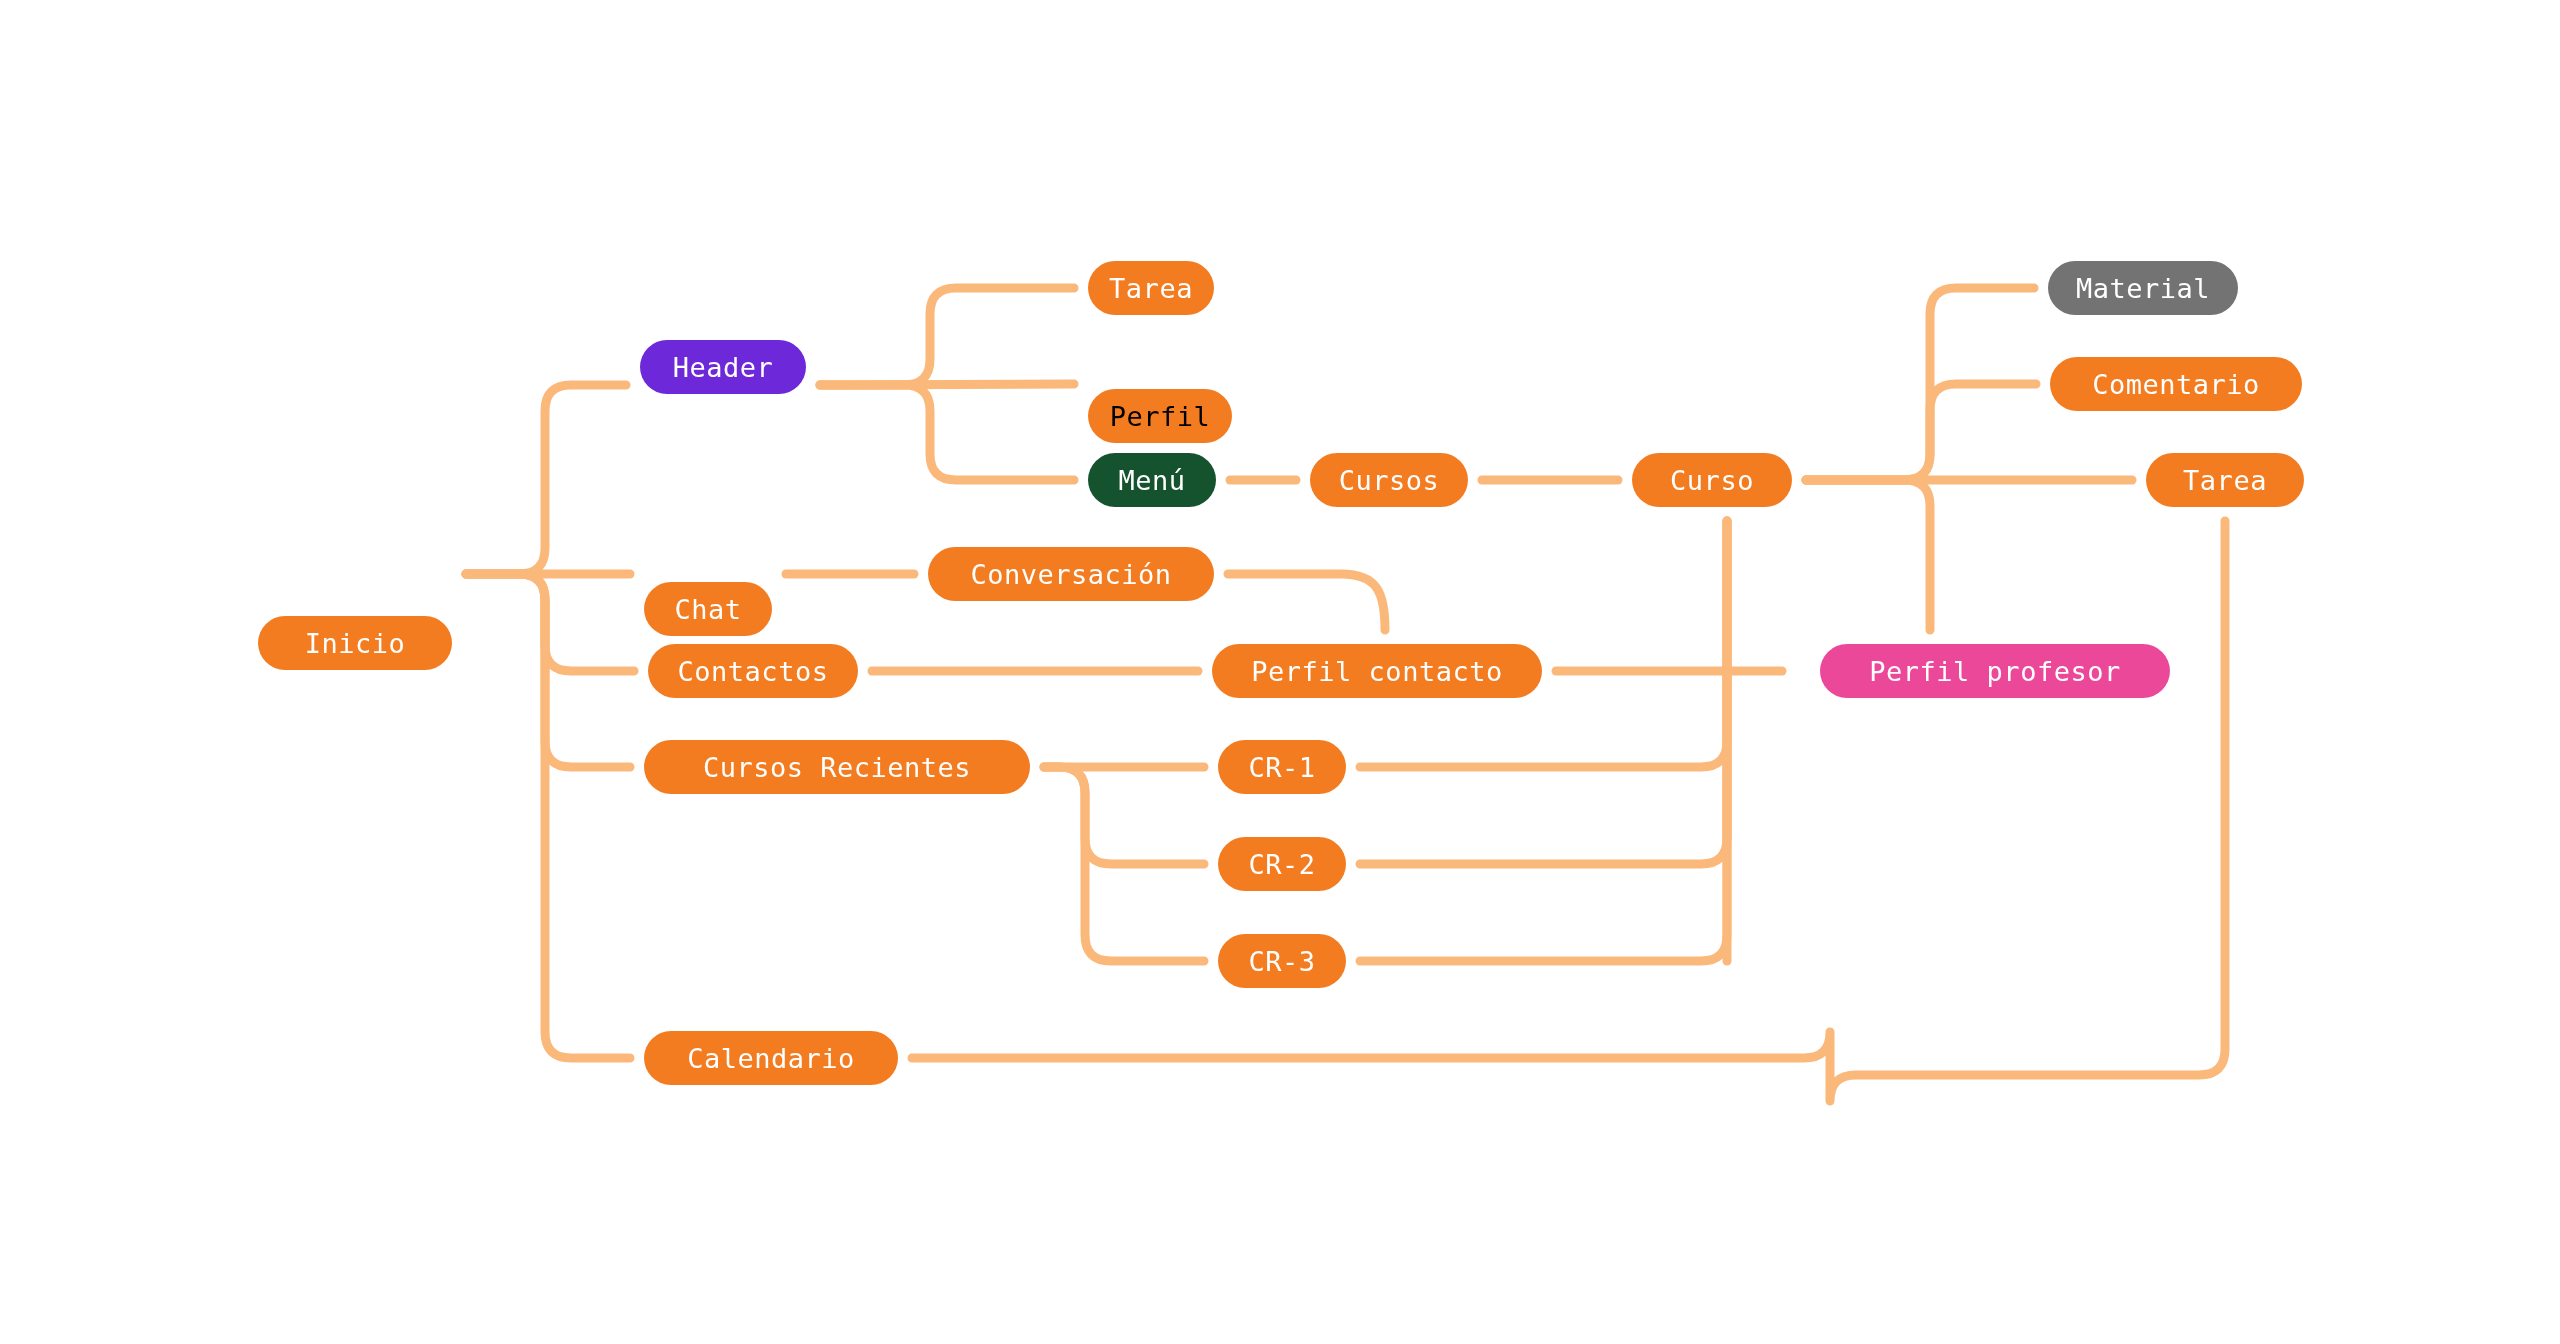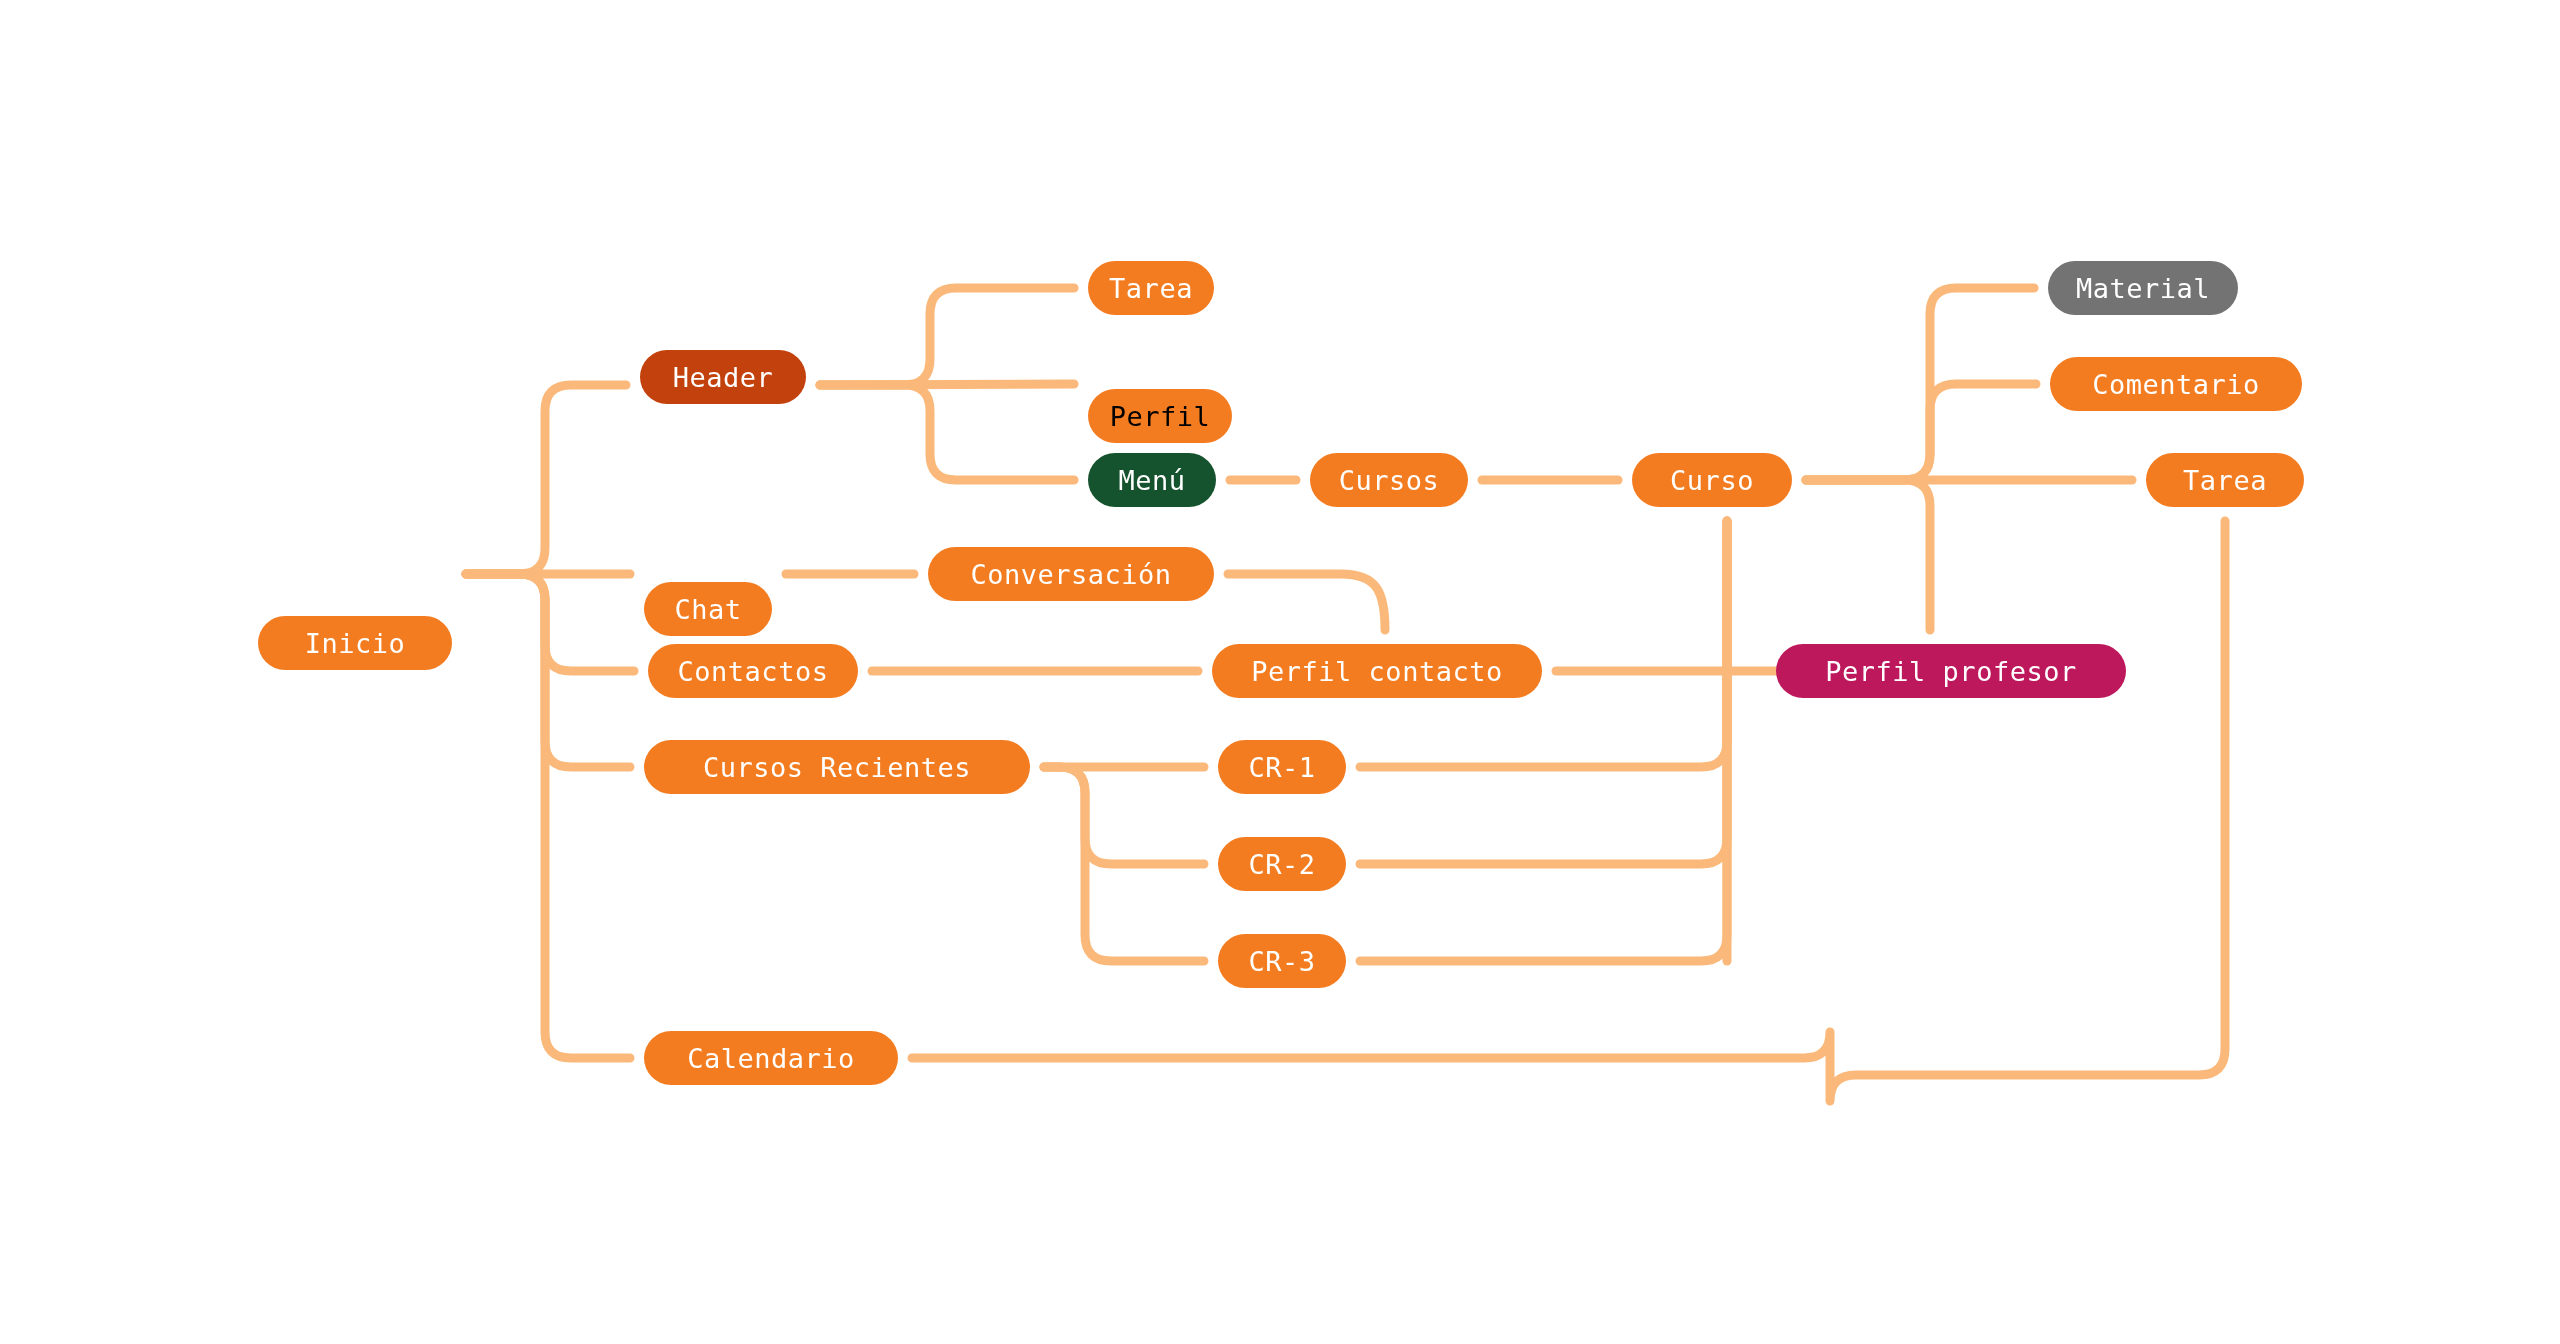--- a/index.html
+++ b/index.html
@@ -74,21 +74,21 @@
         <path d="M 1360 961 L 1701 961 Q 1727 961 1727 935 L 1727 521" stroke="#FAB97A" stroke-width="9" fill="none" stroke-linecap="round"></path>
         <path d="M 2225 521 L 2225 1049 Q 2225 1075 2199 1075 L 1856 1075 Q 1830 1075 1830 1101 L 1830 1032 Q 1830 1058 1804 1058 L 912 1058" stroke="#FAB97A" stroke-width="9" fill="none" stroke-linecap="round"></path>
         <path d="M 1727 521 L 1727 961" stroke="#FAB97A" stroke-width="9" fill="none" stroke-linecap="round"></path>
       </g>
   </svg>
 
   <div id="nodes-layer">
       <div class="node" style="left: 258px; top: 576px; width: 194px; background: rgb(244, 124, 32); color: rgb(255, 255, 255); margin-top: 40px;">
         <span>Inicio</span>
       </div>
-      <div class="node" style="left: 640px; top: 350px; width: 166px; background: #c2410c; color: rgb(255, 255, 255);">
+      <div class="node" style="left: 640px; top: 340px; width: 166px; background: #6d28d9; color: rgb(255, 255, 255);">
         <span>Header</span>
       </div>
       <div class="node" style="left: 1088px; top: 261px; width: 126px; background: rgb(244, 124, 32); color: rgb(255, 255, 255);">
         <span>Tarea</span>
       </div>
       <div class="node" style="left: 1088px; top: 357px; width: 144px; background: rgb(244, 124, 32); color: #000000; margin-top: 32px;">
         <span>Perfil</span>
       </div>
       <div class="node" style="left: 1088px; top: 453px; width: 128px; background: #14532d; color: rgb(255, 255, 255);">
         <span>Menú</span>
@@ -113,21 +113,21 @@
       </div>
       <div class="node" style="left: 928px; top: 547px; width: 286px; background: rgb(244, 124, 32); color: rgb(255, 255, 255);">
         <span>Conversación</span>
       </div>
       <div class="node" style="left: 648px; top: 644px; width: 210px; background: rgb(244, 124, 32); color: rgb(255, 255, 255);">
         <span>Contactos</span>
       </div>
       <div class="node" style="left: 1212px; top: 644px; width: 330px; background: rgb(244, 124, 32); color: rgb(255, 255, 255);">
         <span>Perfil contacto</span>
       </div>
-      <div class="node" style="left: 1776px; top: 644px; width: 350px; background: #be185d; color: rgb(255, 255, 255);">
+      <div class="node" style="left: 1820px; top: 644px; width: 350px; background: #ec4899; color: rgb(255, 255, 255);">
         <span>Perfil profesor</span>
       </div>
       <div class="node" style="left: 644px; top: 740px; width: 386px; background: rgb(244, 124, 32); color: rgb(255, 255, 255);">
         <span>Cursos Recientes</span>
       </div>
       <div class="node" style="left: 1218px; top: 740px; width: 128px; background: rgb(244, 124, 32); color: rgb(255, 255, 255);">
         <span>CR-1</span>
       </div>
       <div class="node" style="left: 1218px; top: 837px; width: 128px; background: rgb(244, 124, 32); color: rgb(255, 255, 255);">
         <span>CR-2</span>

